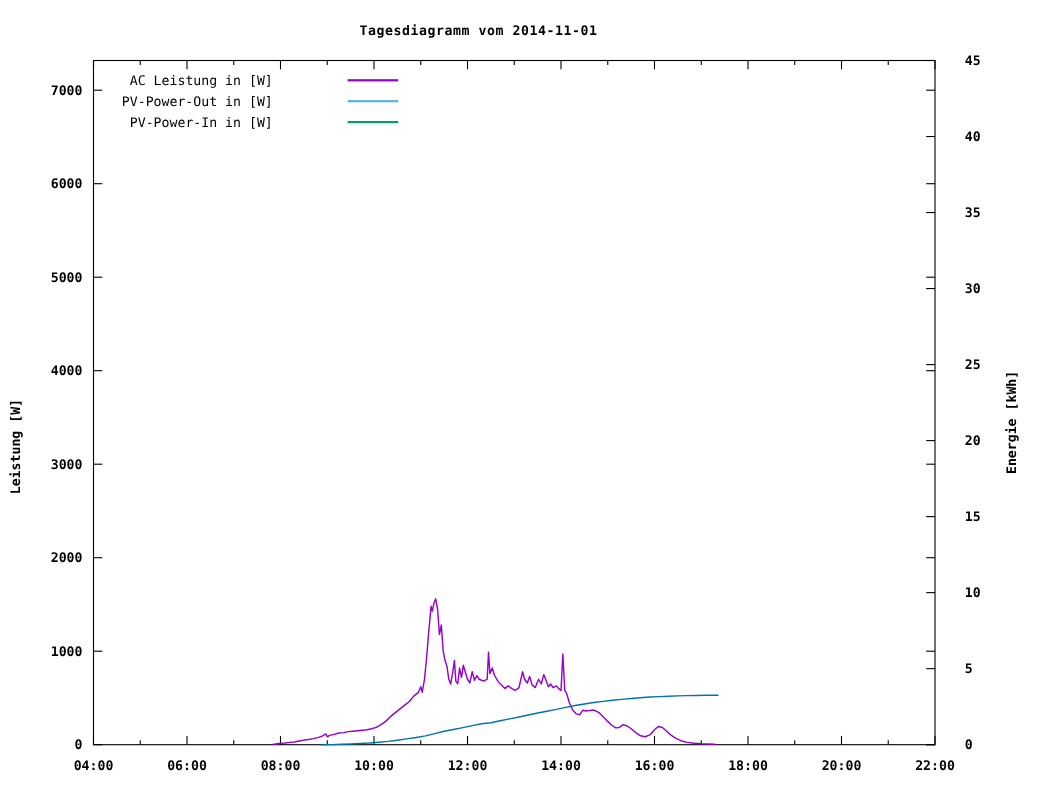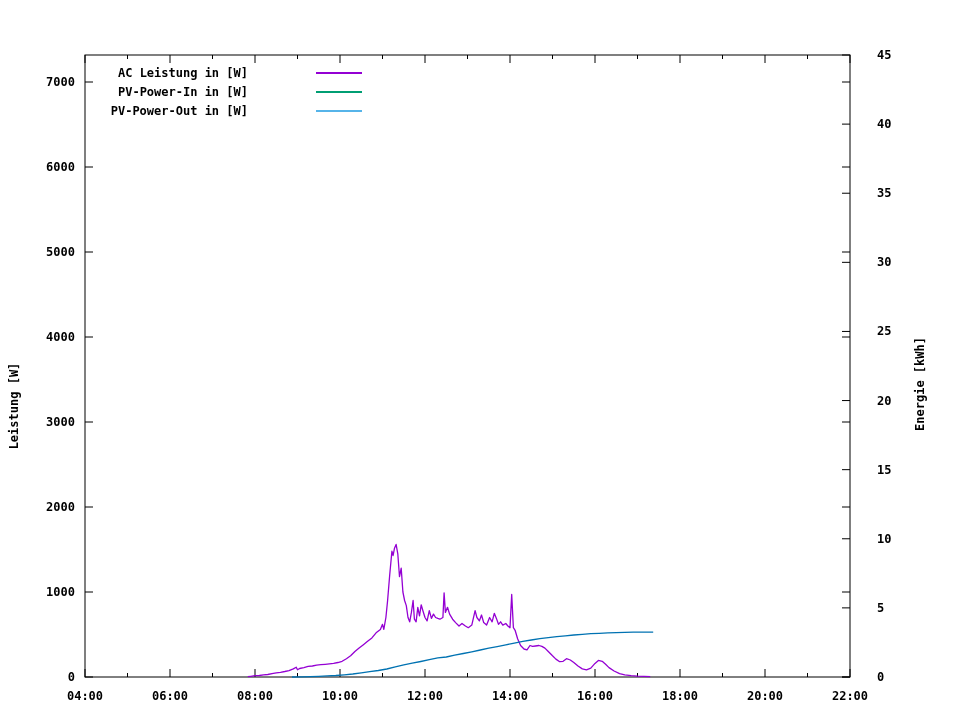--- a/index.html
+++ b/index.html
@@ -6,21 +6,21 @@
   body { width:960px; height:720px; overflow:hidden;
          font-family:"DejaVu Sans Mono", monospace; color:#000; }
   .stage { position:relative; width:960px; height:720px; background:#fff; }
   #chart-svg { position:absolute; left:0; top:0; }
   #chart-svg text { font-family:"DejaVu Sans Mono", monospace; font-size:12px; font-weight:bold; fill:#000; }
   .chart-title { position:absolute; top:21px; left:0; width:870px; text-align:center;
                  font-size:12px; font-weight:bold; letter-spacing:0.5px; }
   .legend { position:absolute; left:85px; top:63px; }
   .legend-row { display:flex; align-items:center; height:19px; }
   .legend-label { display:inline-block; width:163px; text-align:right;
-                  font-size:12px; font-weight:bold; white-space:pre; }
+                  font-size:12px; font-weight:normal; white-space:pre; }
   .legend-swatch { display:inline-block; margin-left:68px; width:46px; height:2px; }
   .ylabel { position:absolute; width:180px; text-align:center; font-size:12px;
             font-weight:bold; transform:rotate(-90deg); }
   .ylabel-left  { left:-76px; top:399px; }
   .ylabel-right { left:830px; top:377px; }
 </style>
 </head>
 <body>
 
 <div class="stage">
@@ -116,32 +116,33 @@
       <line x1="850" y1="193.22222222222223" x2="842" y2="193.22222222222223" stroke="#000"></line>
       <text x="877" y="197.22222222222223" text-anchor="start">35</text>
       <line x1="850" y1="124.11111111111109" x2="842" y2="124.11111111111109" stroke="#000"></line>
       <text x="877" y="128.1111111111111" text-anchor="start">40</text>
       <line x1="850" y1="55" x2="842" y2="55" stroke="#000"></line>
       <text x="877" y="59" text-anchor="start">45</text>
       <polyline points="247.8,676.7 250.8,676.3 255.0,675.7 259.3,675.5 263.5,674.9 267.8,674.5 272.0,673.6 276.3,672.8 280.5,672.3 284.8,671.5 289.0,670.6 293.3,668.9 296.2,667.2 297.5,669.8 299.6,668.5 303.9,667.6 308.1,666.4 312.4,666.0 316.6,665.1 320.9,664.7 325.1,664.3 329.4,663.8 333.6,663.4 337.9,662.5 342.1,661.3 346.4,658.7 350.6,655.8 354.9,651.5 359.1,648.1 363.4,644.7 367.6,641.3 371.9,637.9 376.1,632.8 380.4,629.4 382.5,624.3 383.8,629.4 385.9,617.5 387.6,600.5 389.7,575.0 391.9,551.2 393.1,555.5 394.4,548.6 396.1,544.4 397.8,553.8 399.5,576.7 401.2,568.2 402.9,592.0 404.6,600.5 406.3,605.6 408.0,617.5 409.7,621.8 411.4,612.4 413.1,600.5 414.4,619.2 416.1,621.8 417.8,607.3 419.5,615.8 421.2,604.8 422.9,610.7 425.0,617.5 427.1,620.9 429.3,610.7 431.4,618.4 433.5,614.1 435.6,617.5 437.8,618.4 439.9,619.2 442.9,617.5 444.1,592.9 445.4,612.4 447.5,607.3 449.6,614.1 452.6,619.2 455.6,622.6 459.0,626.0 462.0,623.5 465.4,626.0 468.3,627.7 471.8,625.1 475.1,610.7 476.9,617.5 479.4,620.9 481.5,615.0 483.7,622.6 486.6,625.1 489.6,617.5 492.1,621.8 494.3,613.3 496.4,618.4 498.5,624.3 500.6,621.8 502.8,625.1 505.8,623.5 507.9,626.0 510.0,627.7 511.7,594.5 513.4,627.7 515.1,630.3 517.6,638.8 520.6,645.5 524.0,649.0 527.0,649.8 530.0,645.5 532.5,646.4 535.5,646.0 538.9,645.5 541.9,646.4 544.9,648.1 548.3,651.5 552.5,655.8 555.9,659.1 559.7,661.7 563.1,661.3 566.5,658.7 570.3,660.0 573.8,662.5 578.0,666.0 582.3,668.9 586.5,669.8 590.8,668.1 595.0,663.4 598.4,660.4 602.2,661.3 605.6,664.3 609.0,667.6 614.1,671.0 619.6,673.6 624.8,674.9 631.1,675.7 637.5,676.1 643.9,676.3 650.3,676.6" fill="none" stroke="#9400d3" stroke-width="1.3" stroke-linejoin="round"></polyline>
       <polyline points="292.0,677.0 301.8,676.9 310.3,676.6 318.8,676.3 327.2,675.9 335.8,675.5 344.3,674.8 352.8,674.0 361.3,672.9 369.7,671.7 378.3,670.5 386.8,669.0 395.3,666.9 403.8,664.8 412.2,663.2 420.8,661.5 429.3,659.7 437.8,657.9 446.3,657.0 454.7,655.2 463.3,653.5 471.8,651.8 480.3,650.0 488.8,648.2 497.2,646.6 505.8,644.9 514.3,643.1 522.8,641.3 531.3,640.0 539.8,638.7 548.3,637.6 556.8,636.6 565.3,635.8 573.8,635.0 582.3,634.3 590.8,633.7 599.3,633.3 607.8,632.9 616.3,632.6 624.8,632.4 633.2,632.2 641.8,632.1 653.2,632.1" fill="none" stroke="#0072b2" stroke-width="1.3" stroke-linejoin="round"></polyline>
     </svg>
 
+  <div class="chart-title">Tagesdiagramm vom 2014-11-01</div>
 
   <div class="ylabel ylabel-left">Leistung [W]</div>
   <div class="ylabel ylabel-right">Energie [kWh]</div>
 
   <div class="legend">
     <div class="legend-row">
       <span class="legend-label">AC Leistung in [W]</span>
       <span class="legend-swatch" style="background: rgb(148, 0, 211);"></span>
     </div>
     <div class="legend-row">
+      <span class="legend-label">PV-Power-Out in [W]</span>
+      <span class="legend-swatch" style="background: rgb(86, 180, 233);"></span>
+    </div>
+    <div class="legend-row">
       <span class="legend-label">PV-Power-In in [W]</span>
       <span class="legend-swatch" style="background: rgb(0, 158, 115);"></span>
-    </div>
-    <div class="legend-row">
-      <span class="legend-label">PV-Power-Out in [W]</span>
-      <span class="legend-swatch" style="background: rgb(86, 180, 233);"></span>
     </div>
   </div>
 
 </div>
 
 </body></html>

